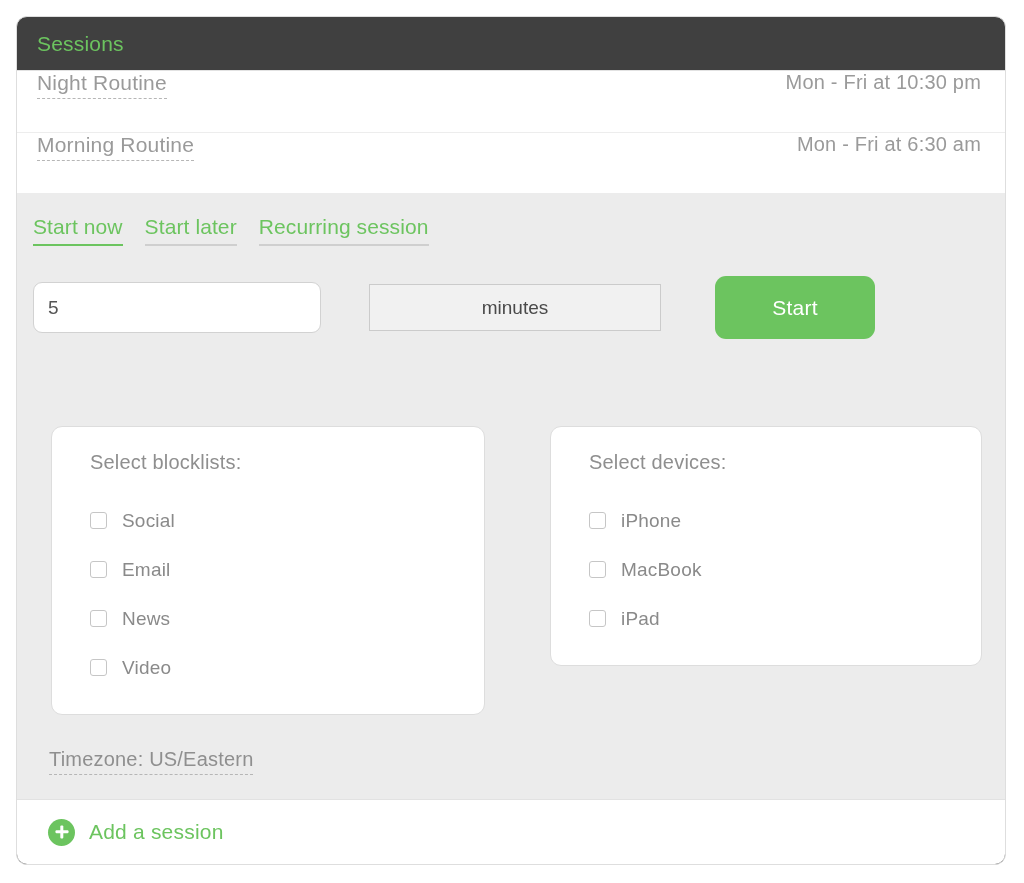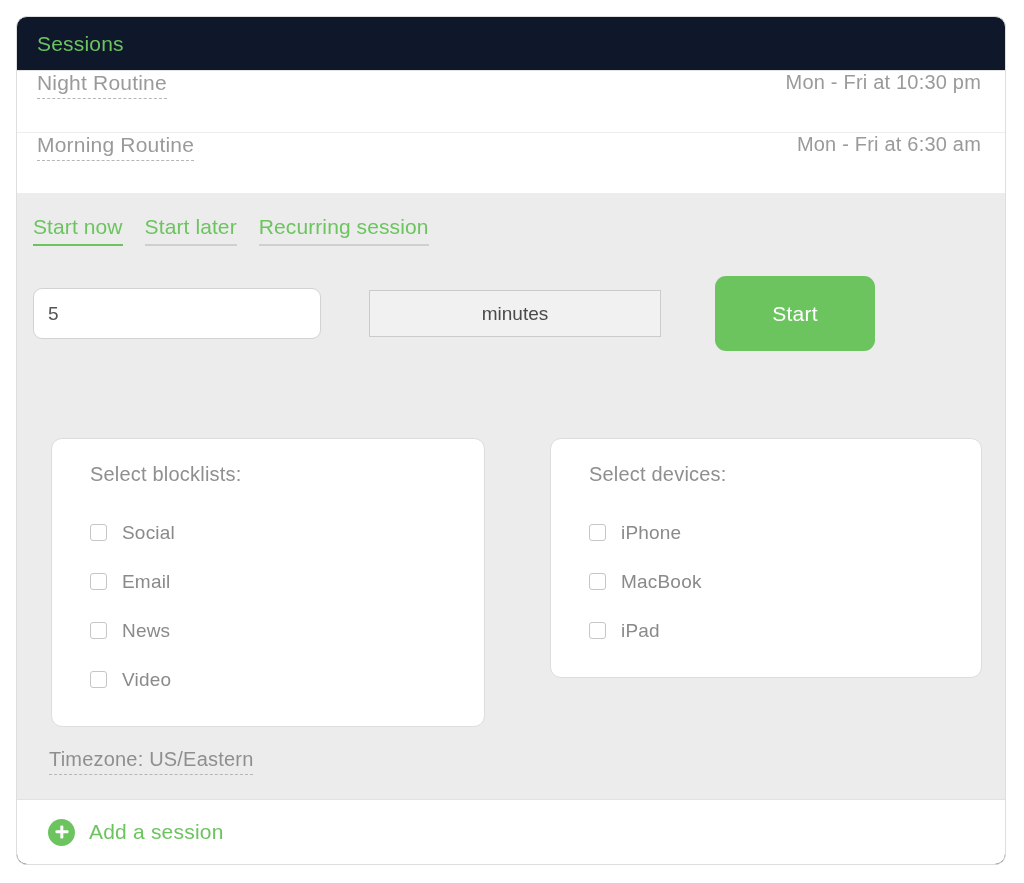--- a/index.html
+++ b/index.html
@@ -15,21 +15,21 @@
     -webkit-font-smoothing: antialiased;
   }
 
   .card {
     position: absolute;
     left: 16px;
     top: 16px;
     width: 990px;
     height: 849px;
     box-sizing: border-box;
-    background: #0f172a;
+    background: #404040;
     border: 1px solid #dedede;
     border-radius: 11px;
     overflow: hidden;
     display: flex;
     flex-direction: column;
   }
 
   
   .card-header {
     height: 54px;
@@ -132,21 +132,21 @@
     font-family: "Liberation Sans", sans-serif;
     font-size: 19px;
     color: #4a4a4a;
     display: flex;
     align-items: center;
     justify-content: center;
     cursor: pointer;
   }
   .start-button {
     width: 160px;
-    height: 75px;
+    height: 63px;
     margin-left: 54px;
     background: #6cc45f;
     border: none;
     border-radius: 11px;
     color: #ffffff;
     font-family: "Liberation Sans", sans-serif;
     font-size: 21px;
     cursor: pointer;
     letter-spacing: .2px;
   }

